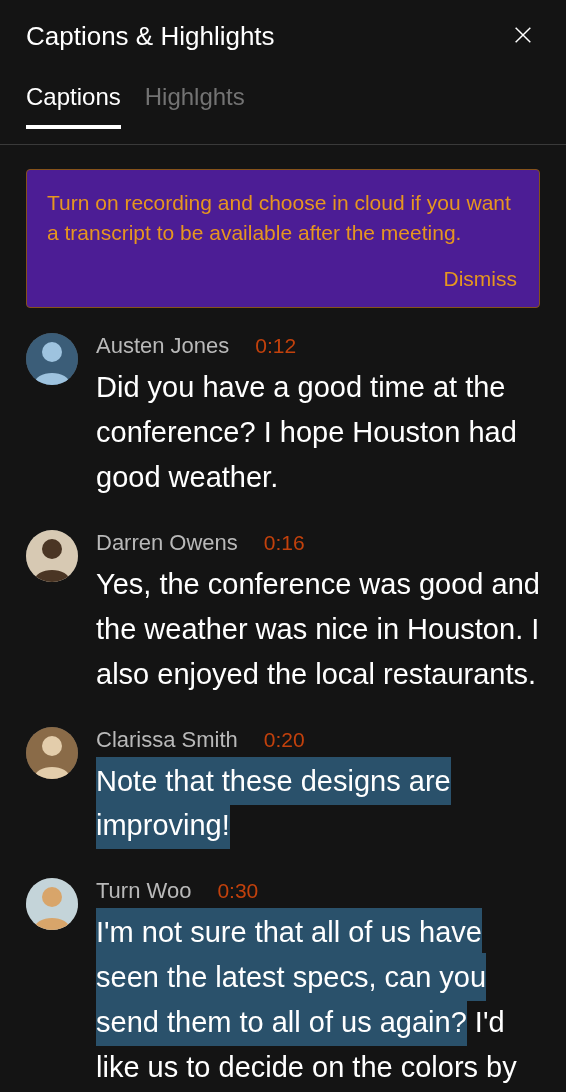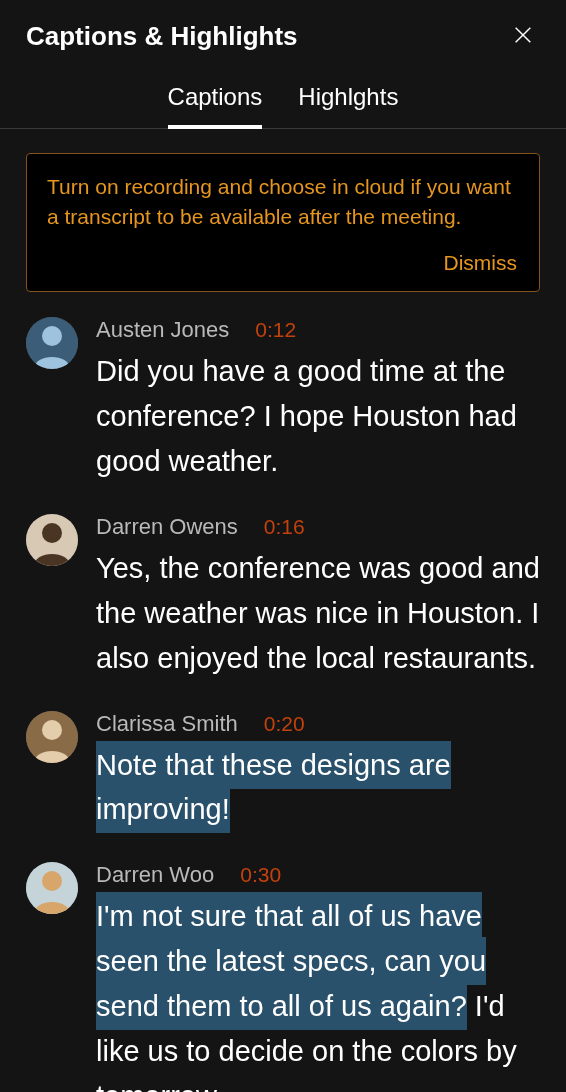--- a/index.html
+++ b/index.html
@@ -18,63 +18,62 @@
     flex-direction: column;
   }
   .header {
     display: flex;
     align-items: center;
     justify-content: space-between;
     padding: 18px 26px 8px 26px;
   }
   .header h1 {
     font-size: 26px;
-    font-weight: 700;
+    font-weight: 400;
   }
   .close-btn {
     background: none;
     border: none;
     color: #fff;
     cursor: pointer;
     padding: 6px;
     display: flex;
     align-items: center;
     justify-content: center;
   }
   .close-btn svg { width: 22px; height: 22px; }
 
   .tabs {
     display: flex;
-    gap: 36px;
-    padding: 20px 26px 0 26px;
+    gap: 24px;
+    padding: 20px 26px 16px 26px;
     border-bottom: 1px solid #3a3a3a;
-    justify-content: center;
   }
   .tab {
     font-size: 24px;
     padding-bottom: 14px;
     cursor: pointer;
-    color: #ffffff;
+    color: #737373;
     border-bottom: 4px solid transparent;
     margin-bottom: -1px;
   }
   .tab.active {
     color: #fff;
     font-weight: 500;
     border-bottom-color: #fff;
   }
 
   .content {
     flex: 1;
     overflow-y: auto;
     padding: 24px 26px 0 26px;
   }
 
   .banner {
-    background: #000000;
+    background: #4c1d95;
     border: 1px solid #85521a;
     border-radius: 4px;
     padding: 18px 20px 14px 20px;
     color: #e6961f;
     font-size: 21px;
     line-height: 1.45;
     margin-bottom: 22px;
   }
   .banner-actions {
     display: flex;
@@ -215,21 +214,21 @@
         <div class="caption-row">
     <div class="avatar">
             <svg viewBox="0 0 52 52">
     <rect width="52" height="52" fill="#c4d4d9"></rect>
     <circle cx="26" cy="19" r="10" fill="#d8a56a"></circle>
     <path d="M8 52 C 8 36, 44 36, 44 52 Z" fill="#d8a56a"></path>
   </svg>
           </div>
     <div class="caption-body">
       <div class="caption-meta">
-        <span class="speaker-name">Darren Woo</span>
+        <span class="speaker-name">Turn Woo</span>
         <span class="timestamp">0:30</span>
       </div>
       <div class="caption-text"><span></span><span class="hl">I'm not sure that all of us have seen the latest specs, can you send them to all of us again?</span><span> I'd like us to decide on the colors by tomorrow.</span></div>
     </div>
         </div>
       </div>
 
   </div>
 </div>
 

